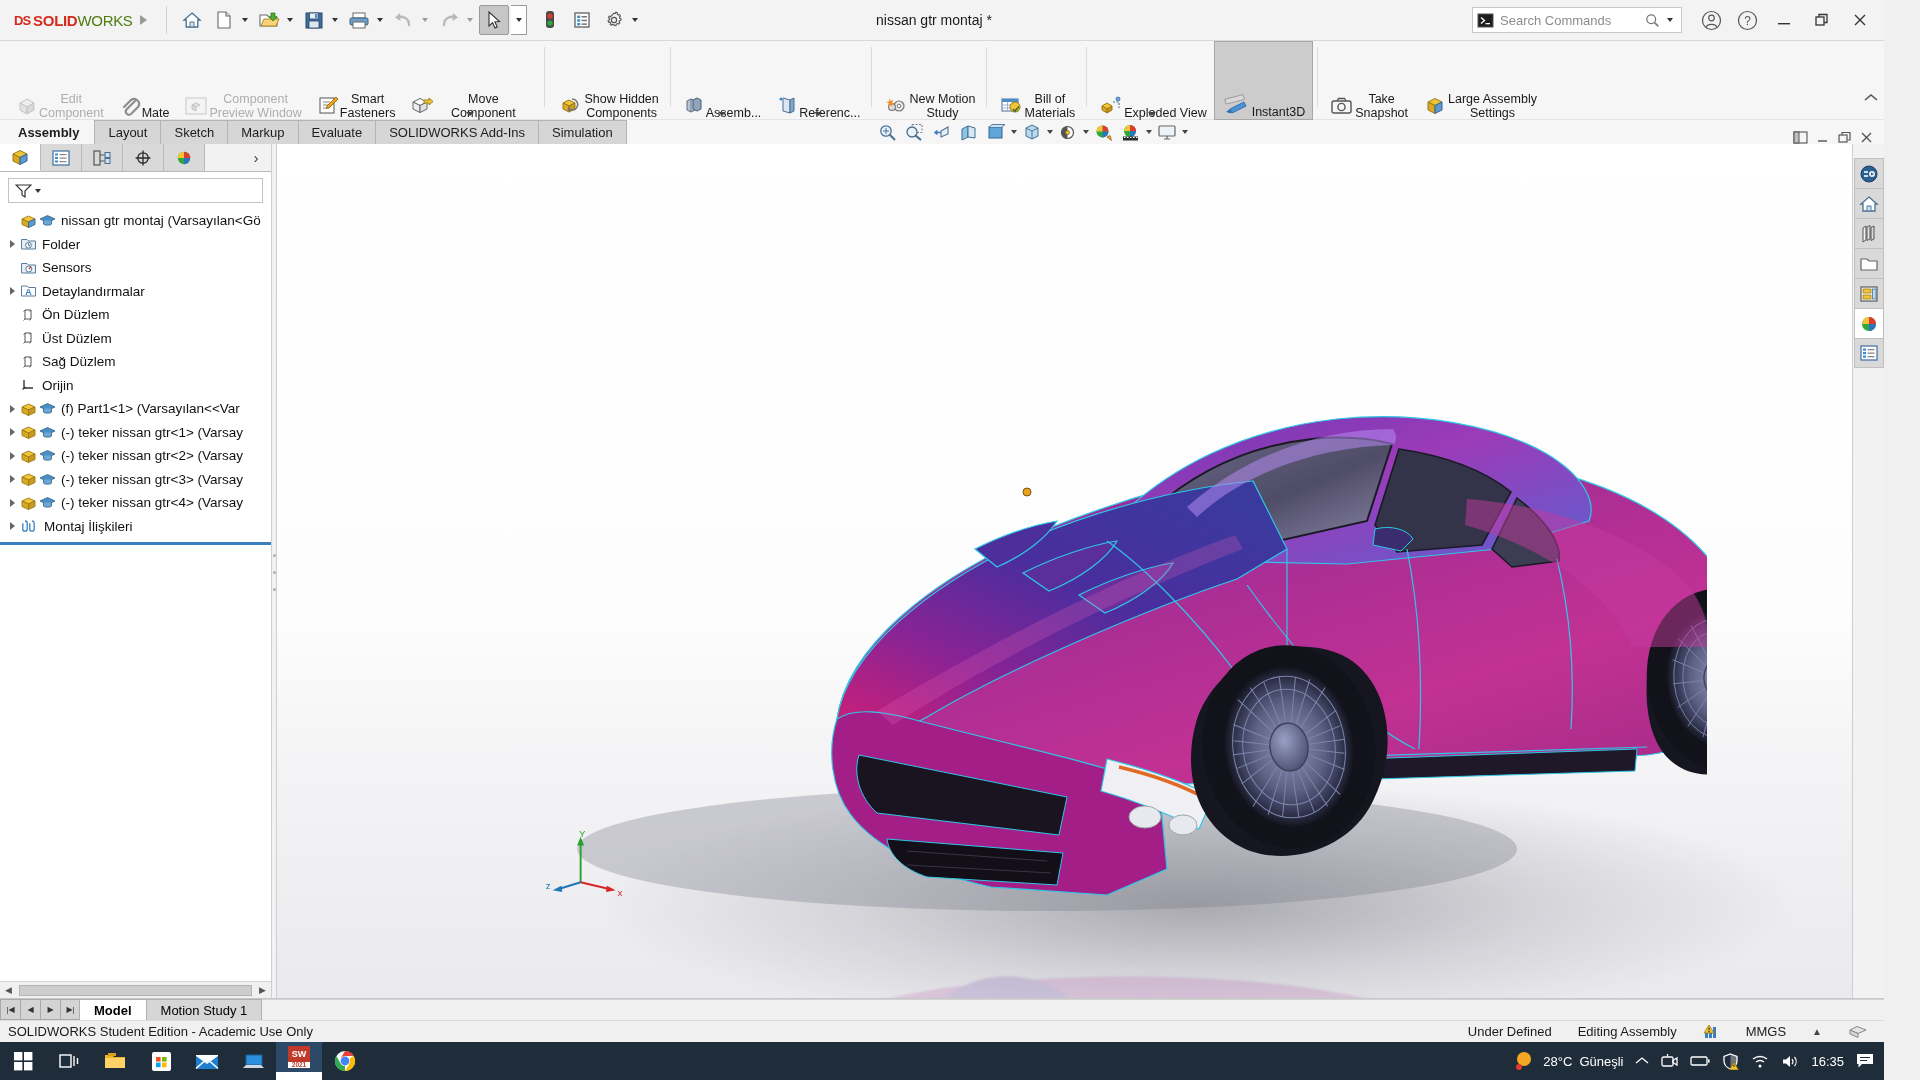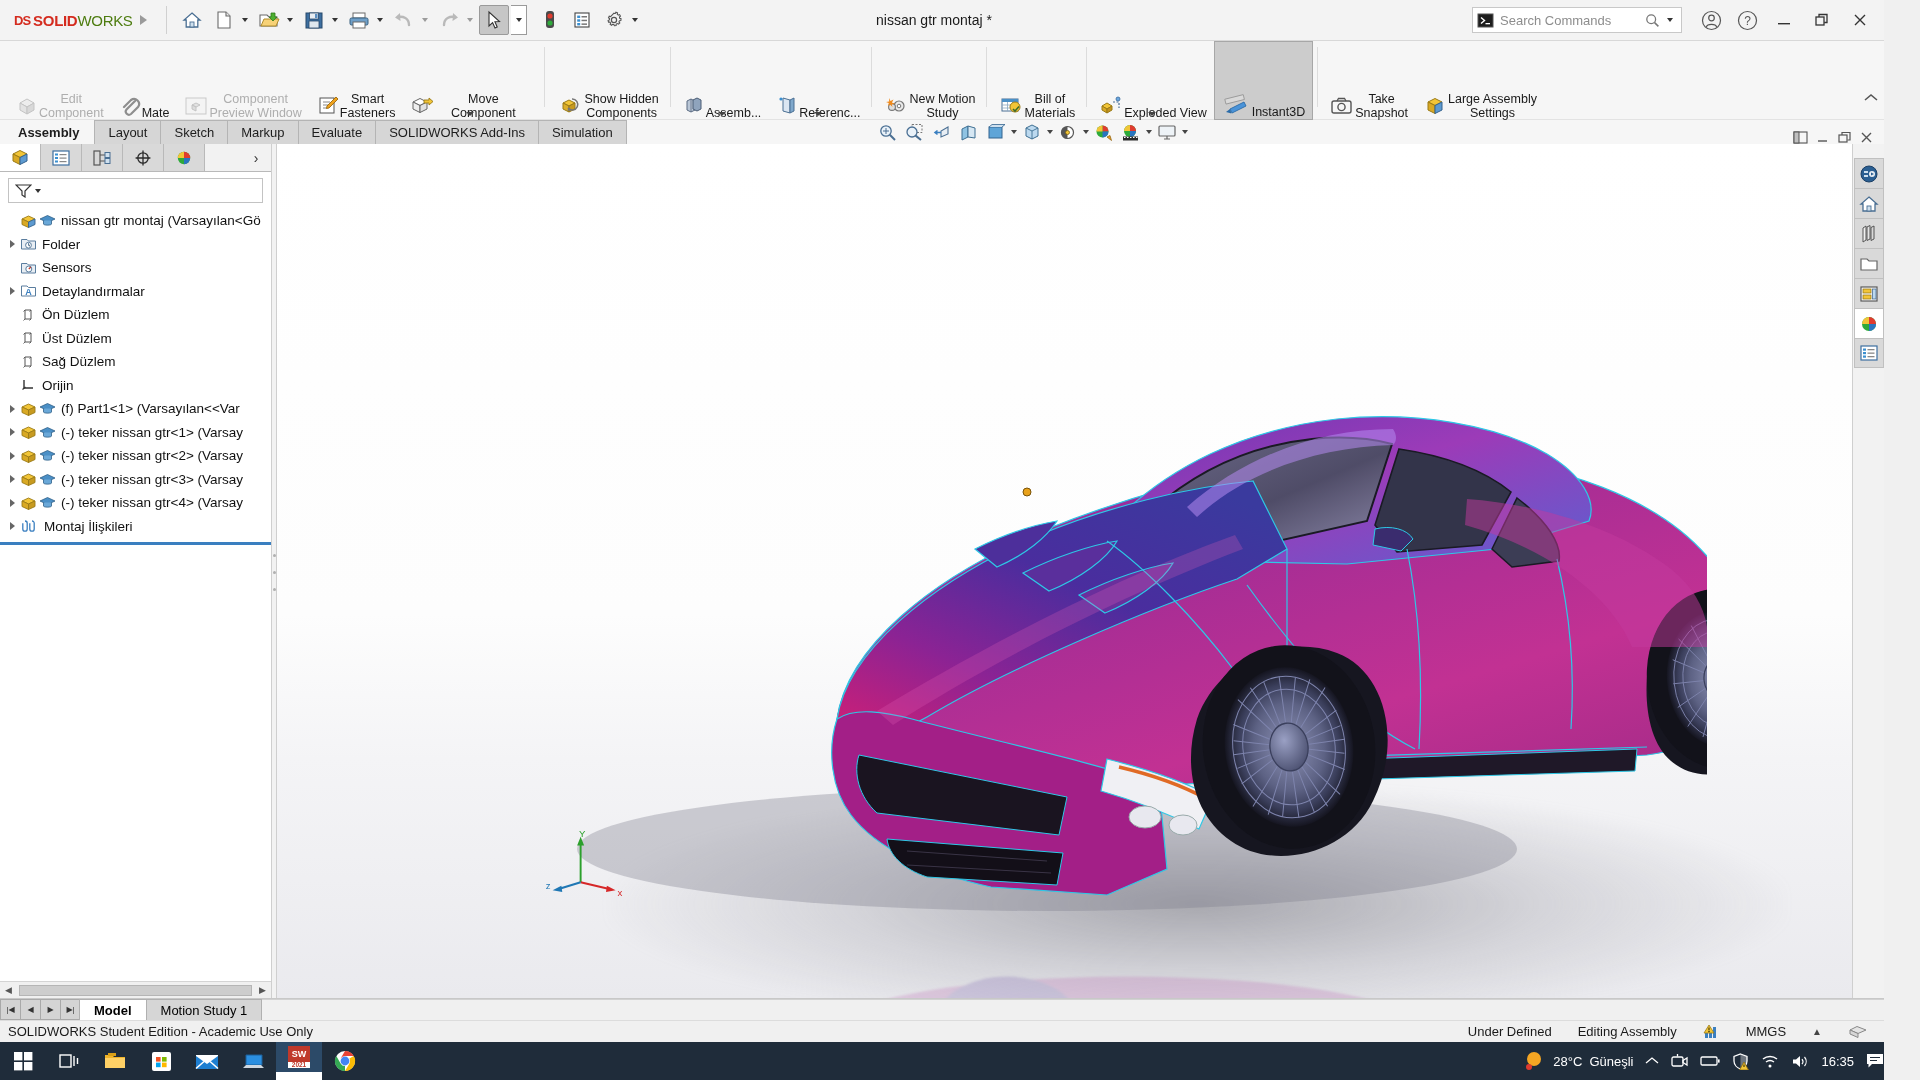--- a/index.html
+++ b/index.html
@@ -128,21 +128,21 @@
 
   .statusbar { height:22px; flex:0 0 22px; background:#f0f0f0; display:flex; align-items:center;
      font-size:13px; color:#1a1a1a; padding:0 8px; border-top:1px solid #dcdcdc;}
   .statusbar .right { margin-left:auto; display:flex; align-items:center; gap:26px; padding-right:8px;}
 
   
   .taskbar { height:38px; flex:0 0 38px; background:#1f2c3a; display:flex; align-items:center;
      color:#fff; font-size:13px;}
   .tkitem { width:46px;height:38px;display:flex;align-items:center;justify-content:center;}
   .tkitem.act { background:#2c4a68; border-bottom:8px solid #ffffff;}
-  .tray { margin-left:auto; display:flex; align-items:center; gap:12px; text-align:right;}
+  .tray { margin-left:auto; display:flex; align-items:center; gap:12px; padding-right:10px;text-align:right;}
   .tray .wthr{display:flex;align-items:center;gap:7px;}
   svg{display:block;}
 </style>
 </head>
 <body>
 
 <div class="app">
 
   <div class="titlebar">
     <div class="sw-logo">

